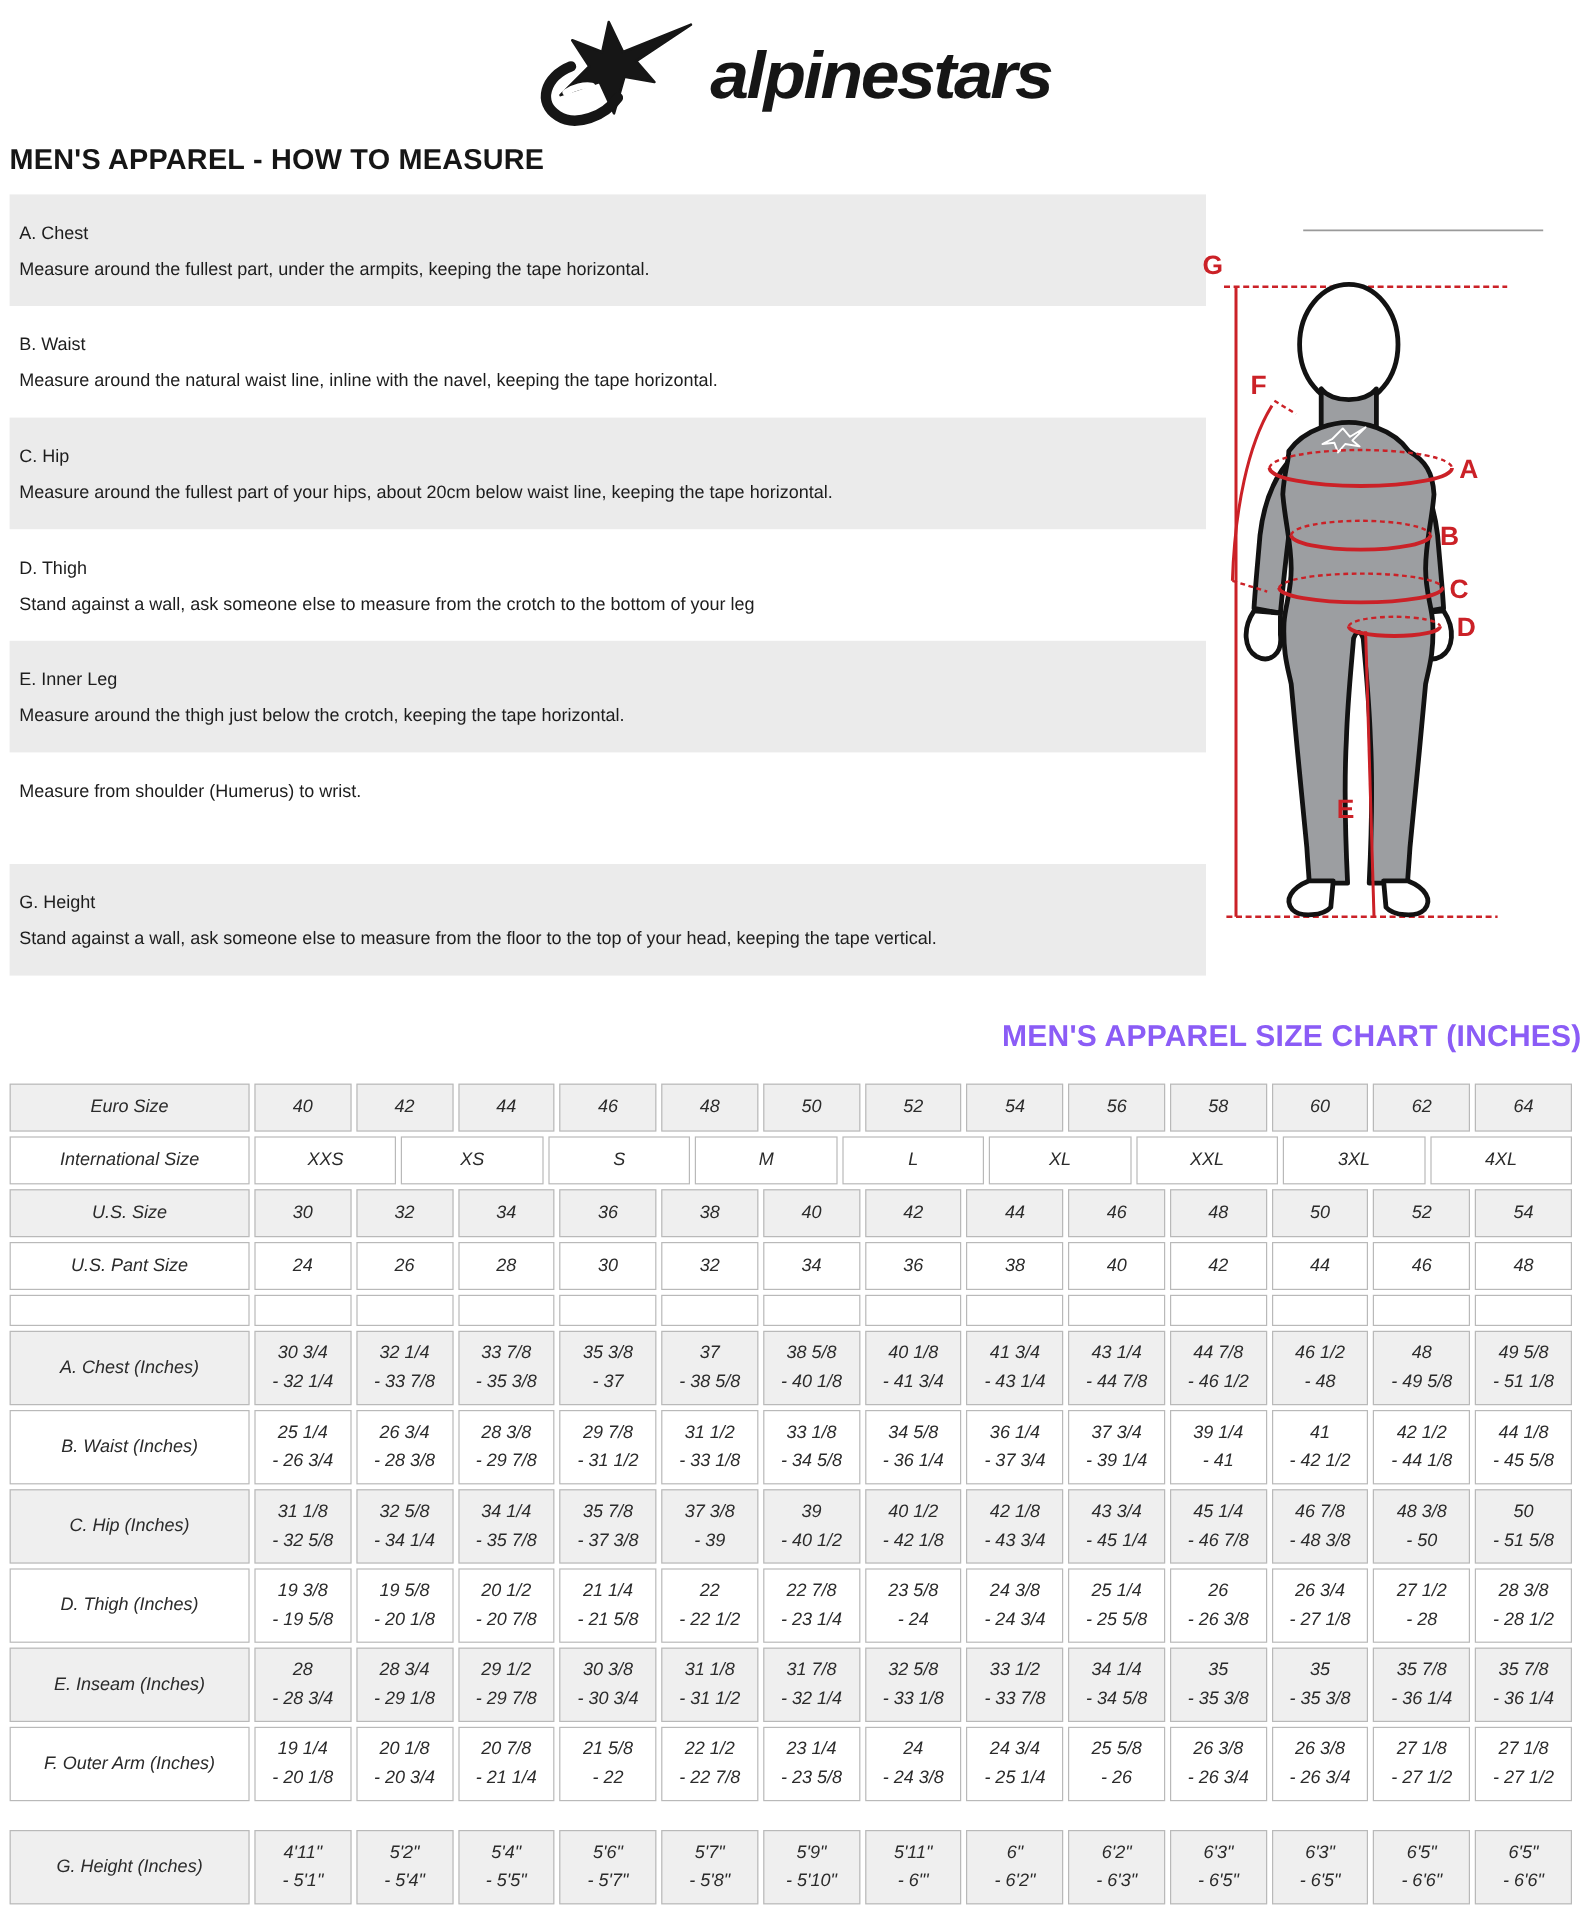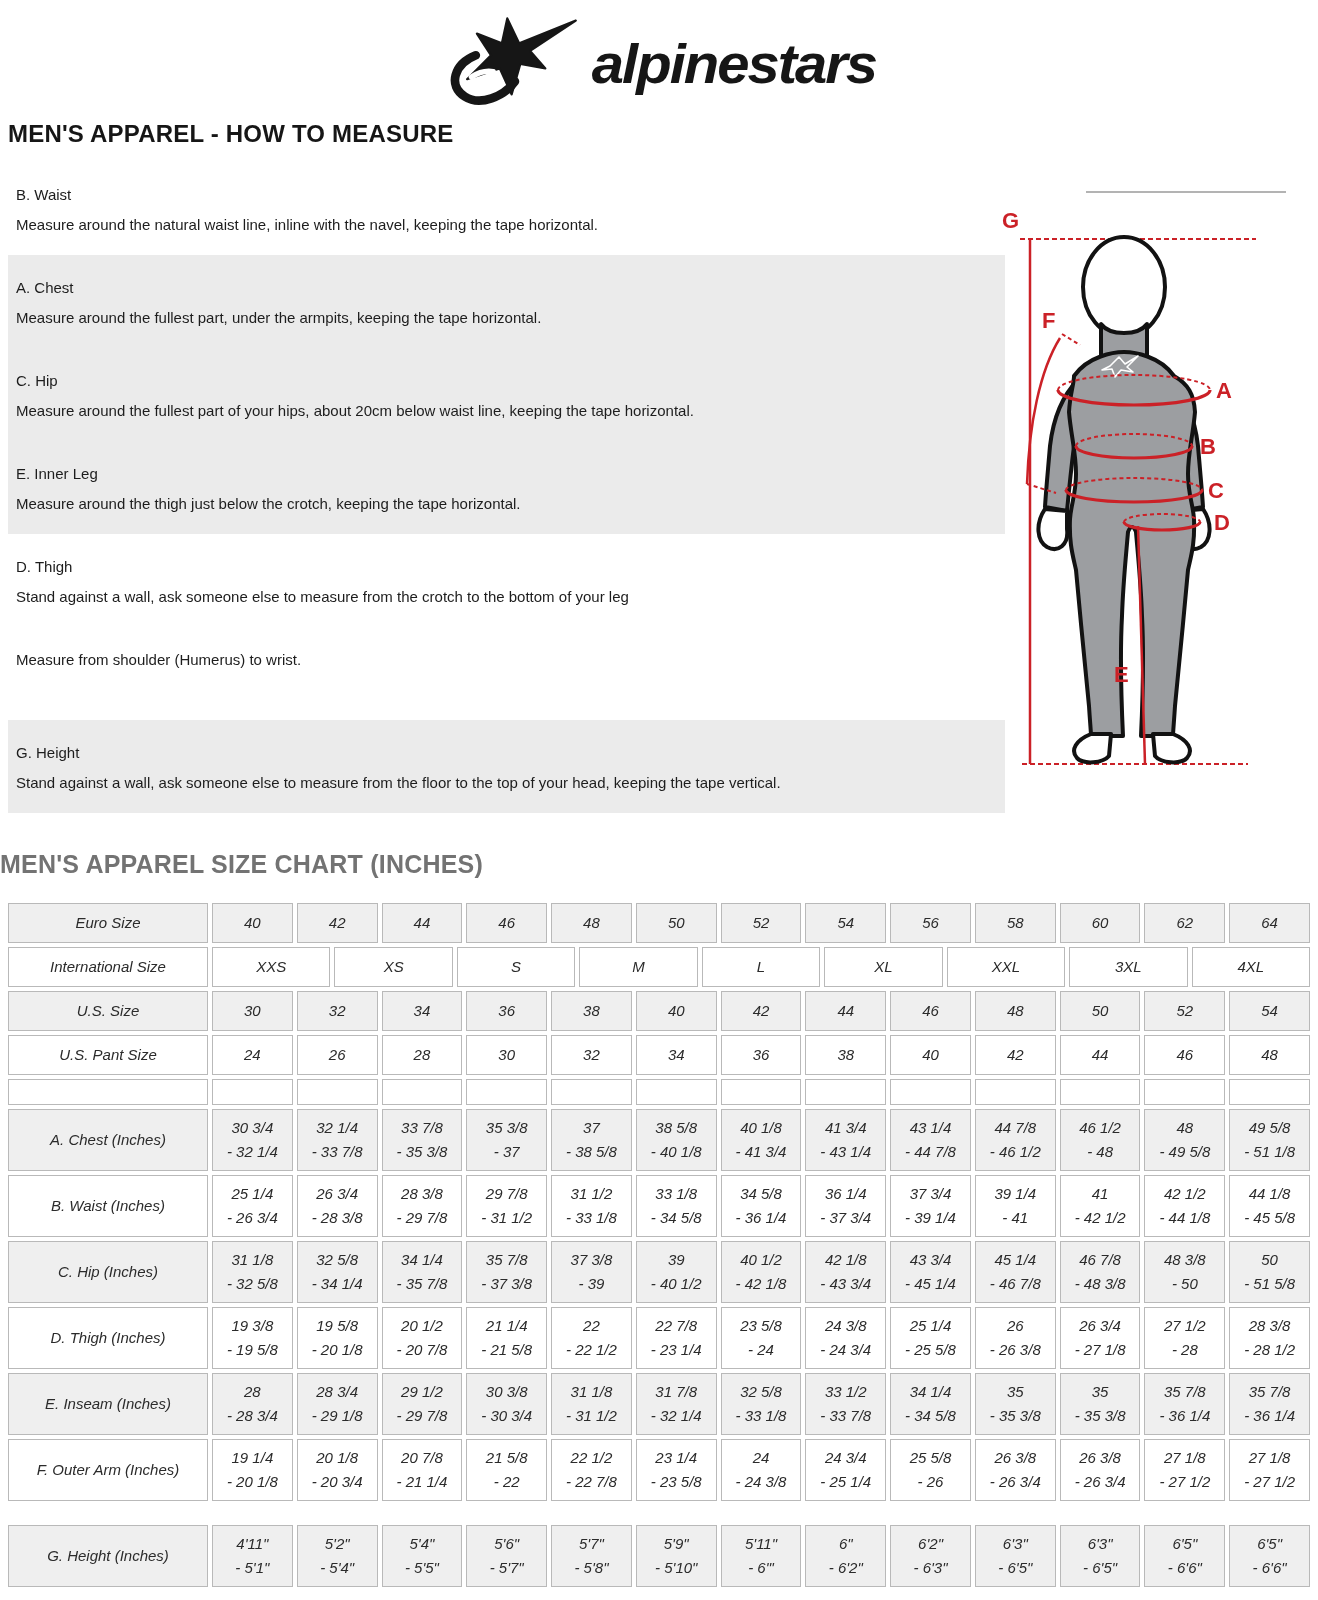--- a/index.html
+++ b/index.html
@@ -38,21 +38,21 @@
   .measure-heading.bold{font-weight:normal;}
   .measure-desc{font-size:15px;}
 
   .diagram-wrap{
     position:absolute;right:0;top:22px;width:312px;height:662px;
   }
   .diagram-wrap svg{display:block;}
 
   
   .chart-title{
-    text-align:left;font-size:25px;font-weight:bold;color:#737373;
+    text-align:right;font-size:25px;font-weight:bold;color:#8b5cf6;
     margin:28px 0 24px 0;letter-spacing:.2px;
   }
   .size-table{
     margin:0 8px;display:flex;flex-direction:column;gap:4px;
     padding-bottom:18px;
   }
   .sc-row{display:grid;gap:4px;font-style:italic;}
   .sc-cell{
     border:1px solid #b9b9b9;background:#fff;
     display:flex;align-items:center;justify-content:center;
@@ -77,39 +77,39 @@
         <path d="M22 58 C 28 54, 36 52, 42 53" fill="none" stroke="#ffffff" stroke-width="5" stroke-linecap="round"></path>
       </svg>
       <div class="logo-word">alpinestars</div>
     </div>
   </div>
 
   <div class="page-title">MEN'S APPAREL - HOW TO MEASURE</div>
 
   <div class="measure-area">
     <div class="measure-list" id="measure-list">
+        <div class="measure-section shaded">
+          <div class="measure-heading">A. Chest</div>
+          <div class="measure-desc">Measure around the fullest part, under the armpits, keeping the tape horizontal.</div>
+        </div>
         <div class="measure-section">
           <div class="measure-heading">B. Waist</div>
           <div class="measure-desc">Measure around the natural waist line, inline with the navel, keeping the tape horizontal.</div>
         </div>
         <div class="measure-section shaded">
-          <div class="measure-heading">A. Chest</div>
-          <div class="measure-desc">Measure around the fullest part, under the armpits, keeping the tape horizontal.</div>
-        </div>
-        <div class="measure-section shaded">
           <div class="measure-heading">C. Hip</div>
           <div class="measure-desc">Measure around the fullest part of your hips, about 20cm below waist line, keeping the tape horizontal.</div>
+        </div>
+        <div class="measure-section">
+          <div class="measure-heading">D. Thigh</div>
+          <div class="measure-desc">Stand against a wall, ask someone else to measure from the crotch to the bottom of your leg</div>
         </div>
         <div class="measure-section shaded">
           <div class="measure-heading">E. Inner Leg</div>
           <div class="measure-desc">Measure around the thigh just below the crotch, keeping the tape horizontal.</div>
-        </div>
-        <div class="measure-section">
-          <div class="measure-heading">D. Thigh</div>
-          <div class="measure-desc">Stand against a wall, ask someone else to measure from the crotch to the bottom of your leg</div>
         </div>
         <div class="measure-section">
           <div class="measure-desc">Measure from shoulder (Humerus) to wrist.</div>
         </div>
         <div class="measure-section shaded">
           <div class="measure-heading bold">G. Height</div>
           <div class="measure-desc">Stand against a wall, ask someone else to measure from the floor to the top of your head, keeping the tape vertical.</div>
         </div>
       </div>
 

